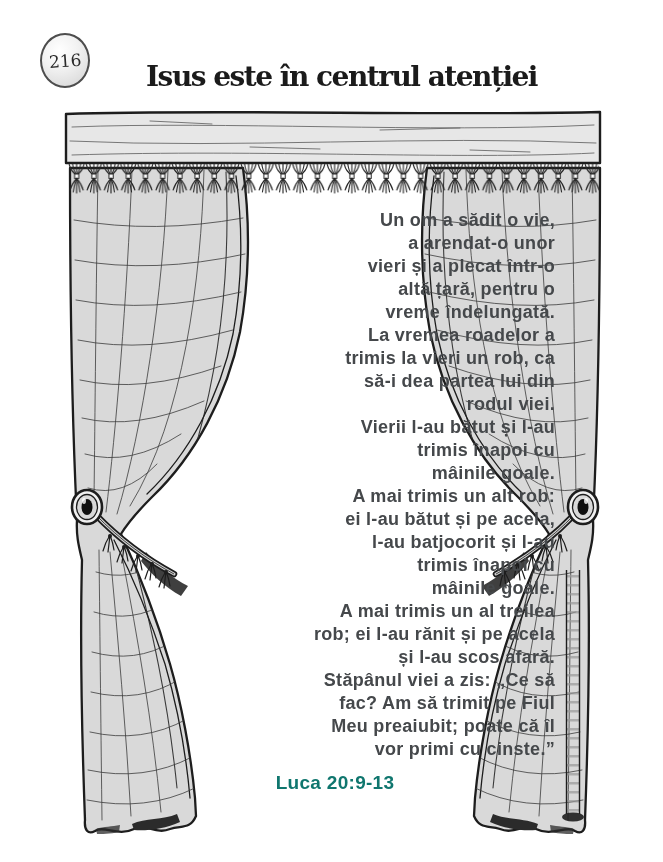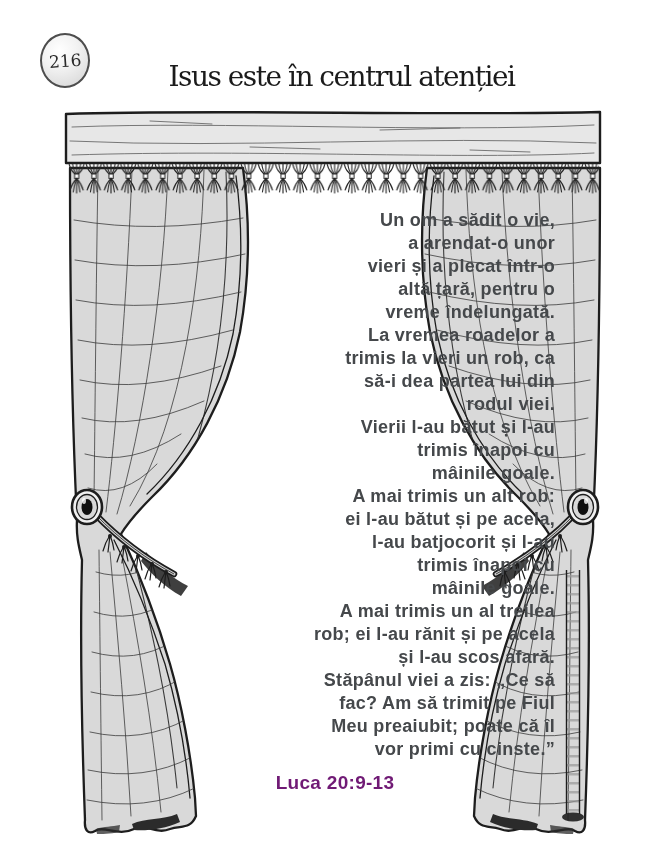--- a/index.html
+++ b/index.html
@@ -22,21 +22,21 @@
   .badge span{
     font-family:"DejaVu Serif",serif;
     font-size:17px;color:#2b2b2b;font-weight:500;
     transform:rotate(-4deg);
   }
   .title{
     position:absolute;top:60px;left:0;right:0;
     padding-left:20px;
     text-align:center;
     font-family:"DejaVu Serif",serif;
-    font-weight:400;
+    font-weight:700;
     font-size:28px;
     letter-spacing:-1.5px;
     color:#1b1b1b;
     z-index:3;
   }
   .art{
     position:absolute;left:0;top:0;z-index:1;
   }
   .passage{
     position:absolute;top:209px;left:115px;width:440px;
@@ -48,21 +48,21 @@
     letter-spacing:0.3px;
     color:#45484b;
     z-index:2;
   }
   .reference{
     position:absolute;top:772px;left:115px;width:440px;
     text-align:center;
     font-weight:bold;
     font-size:19px;
     letter-spacing:0.3px;
-    color:#701a75;
+    color:#0f766e;
     z-index:2;
   }
 </style>
 </head>
 <body>
 
 <div class="page">
 
   <div class="badge">
     <span>216</span>

